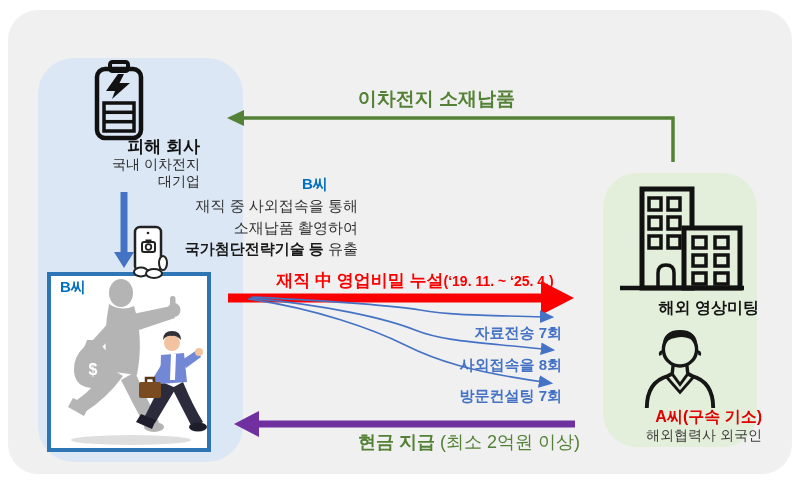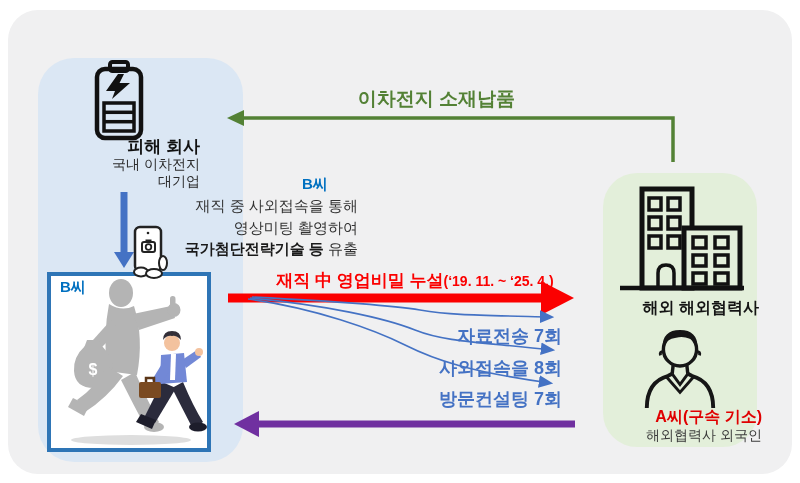--- a/index.html
+++ b/index.html
@@ -22,21 +22,21 @@
   .person-name{left:598px;top:407px;width:164px;font-size:16px;font-weight:700;color:#e00000;z-index:2;}
   .person-desc{left:598px;top:427px;width:164px;font-size:14px;color:#3a3a3a;z-index:2;}
   .supply-label{left:290px;top:86px;width:225px;font-size:19px;font-weight:700;color:#538135;z-index:3;}
   .note-actor{left:302px;top:175px;font-size:15px;font-weight:700;color:#0070c0;z-index:3;}
   .note-line{left:158px;width:200px;font-size:15px;color:#333;z-index:3;}
   .nl1{top:197px;} .nl2{top:219px;} .nl3{top:240px;}
   .note-bold{font-weight:700;color:#1a1a1a;}
   .leak-text{left:245px;top:269px;width:340px;white-space:nowrap;text-align:center;color:#fb0000;z-index:3;}
   .leak-main{font-size:17px;font-weight:700;}
   .leak-period{font-size:14px;font-weight:700;}
-  .channel{width:182px;left:380px;text-align:right;font-size:18px;font-weight:700;color:#4472c4;z-index:3;}
+  .channel{width:182px;left:380px;text-align:right;font-size:15px;font-weight:700;color:#4472c4;z-index:3;}
   .ch0{top:324px;} .ch1{top:356px;} .ch2{top:387px;}
   .cash-label{left:270px;top:430px;width:310px;font-size:18px;color:#538135;z-index:3;}
   .cash-bold{font-weight:700;}
   .arrows{left:0;top:0;width:800px;height:483px;z-index:2;pointer-events:none;}
   .icon-svg{z-index:2;}
   .phone-svg{z-index:4;}
 </style>
 </head>
 <body>
 
@@ -123,21 +123,21 @@
     <rect x="68" y="42" width="56" height="60" fill="#e3efda" stroke="#111" stroke-width="5"></rect>
     <rect x="77" y="51" width="13" height="11" fill="none" stroke="#111" stroke-width="3.5"></rect>
     <rect x="99" y="51" width="13" height="11" fill="none" stroke="#111" stroke-width="3.5"></rect>
     <rect x="77" y="69" width="13" height="11" fill="none" stroke="#111" stroke-width="3.5"></rect>
     <rect x="99" y="69" width="13" height="11" fill="none" stroke="#111" stroke-width="3.5"></rect>
     <rect x="77" y="87" width="13" height="11" fill="none" stroke="#111" stroke-width="3.5"></rect>
     <rect x="99" y="87" width="13" height="11" fill="none" stroke="#111" stroke-width="3.5"></rect>
     <line x1="4" y1="102" x2="128" y2="102" stroke="#111" stroke-width="4.5"></line>
   </svg>
 
-  <div class="abs ctr overseas-title">해외 해외협력사</div>
+  <div class="abs ctr overseas-title">해외 영상미팅</div>
 
   <svg class="abs icon-svg" style="left:638px;top:325px;" width="84" height="84" viewBox="0 0 84 86">
     <circle cx="42" cy="25" r="17" fill="none" stroke="#161616" stroke-width="3.5"></circle>
     <path d="M24 23 Q24 5 42 5 Q60 5 60 23 Q58 16 52 14 Q45 11 38 13 Q28 14 24 23 Z" fill="#161616"></path>
     <path d="M25 27 Q21 27 22 31" fill="none" stroke="#161616" stroke-width="3"></path>
     <path d="M59 27 Q63 27 62 31" fill="none" stroke="#161616" stroke-width="3"></path>
     <line x1="35" y1="41" x2="34" y2="50" stroke="#161616" stroke-width="3.5"></line>
     <line x1="49" y1="41" x2="50" y2="50" stroke="#161616" stroke-width="3.5"></line>
     <path d="M8 85 Q8 58 30 52 L34 50 M50 50 L54 52 Q76 58 76 85" fill="none" stroke="#161616" stroke-width="4"></path>
     <path d="M34 50 L42 61 L50 50" fill="none" stroke="#161616" stroke-width="3"></path>
@@ -178,23 +178,24 @@
     <g>
       <line x1="575" y1="424" x2="258" y2="424" stroke="#7030a0" stroke-width="7"></line>
       <polygon points="234,424 259,411 259,437" fill="#7030a0"></polygon>
     </g>
   </svg>
 
   <div class="abs ctr supply-label">이차전지 소재납품</div>
 
   <div class="abs note-actor">B씨</div>
   <div class="abs ctr note-line nl1">재직 중 사외접속을 통해</div>
-  <div class="abs ctr note-line nl2">영상미팅 촬영하여</div>
+  <div class="abs ctr note-line nl2">소재납품 촬영하여</div>
   <div class="abs ctr note-line nl3"><span class="note-bold">국가첨단전략기술 등</span><span> 유출</span></div>
 
   <div class="abs leak-text"><span class="leak-main">재직 中 영업비밀 누설</span><span class="leak-period">(‘19. 11. ~ ‘25. 4.)</span></div>
 
   <div class="abs channel ch0">자료전송 7회</div>
   <div class="abs channel ch1">사외접속을 8회</div>
   <div class="abs channel ch2">방문컨설팅 7회</div>
 
+  <div class="abs ctr cash-label"><span class="cash-bold">현금 지급</span><span> (최소 2억원 이상)</span></div>
 
 </div>
 
 </body></html>

